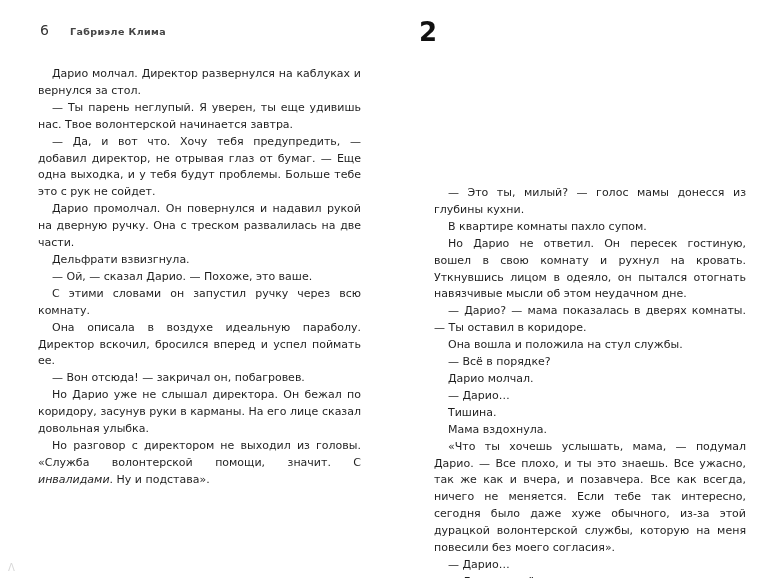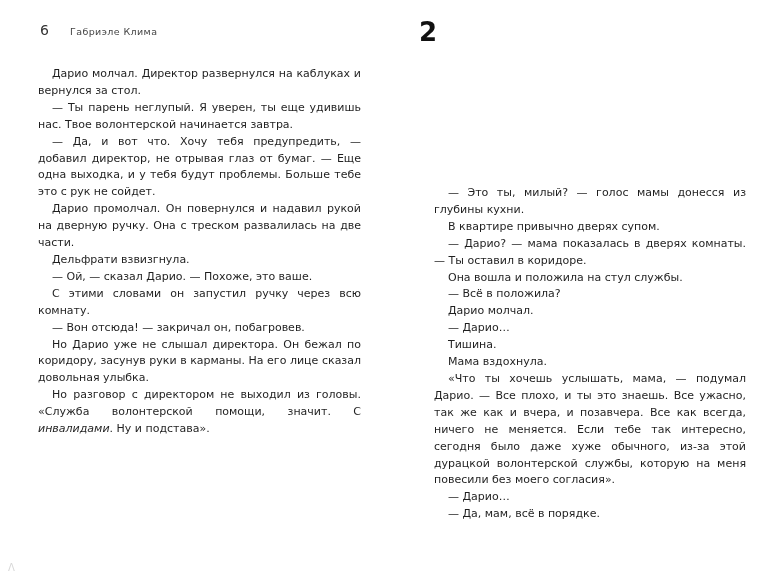--- a/index.html
+++ b/index.html
@@ -11,21 +11,21 @@
   }
   .spread { position: absolute; inset: 0; }
   .page { position: absolute; top: 0; height: 578px; }
   .page-left { left: 0; width: 385px; }
   .page-right { left: 385px; width: 385px; }
   .running-head {
     position: absolute; top: 22px; left: 40px;
     display: flex; align-items: baseline;
   }
   .folio { font-size: 14px; color: #333; width: 30px; }
-  .author { font-size: 9.5px; color: #444; letter-spacing: 0.4px; }
+  .author { font-size: 9.5px; color: #444; letter-spacing: 0.4px; font-weight: bold; }
   .chapter-number {
     position: absolute; top: 17px; left: 34px;
     font-size: 26px; font-weight: bold; color: #111;
     font-family: "DejaVu Sans", sans-serif;
   }
   .text-block {
     position: absolute; width: 323px;
     font-size: 11px; line-height: 16.9px;
     text-align: justify;
   }
@@ -49,34 +49,36 @@
       <span class="author">Габриэле Клима</span>
     </div>
     <div class="text-block">
       <p>Дарио молчал. Директор развернулся на каблуках и вернулся за стол.</p>
       <p>— Ты парень неглупый. Я уверен, ты еще удивишь нас. Твое волонтерской начинается завтра.</p>
       <p>— Да, и вот что. Хочу тебя предупредить, — добавил директор, не отрывая глаз от бумаг. — Еще одна выходка, и у тебя будут проблемы. Больше тебе это с рук не сойдет.</p>
       <p>Дарио промолчал. Он повернулся и надавил рукой на дверную ручку. Она с треском развалилась на две части.</p>
       <p>Дельфрати взвизгнула.</p>
       <p>— Ой, — сказал Дарио. — Похоже, это ваше.</p>
       <p>С этими словами он запустил ручку через всю комнату.</p>
+      <p>Она описала в воздухе идеальную параболу. Директор вскочил, бросился вперед и успел поймать ее.</p>
       <p>— Вон отсюда! — закричал он, побагровев.</p>
       <p>Но Дарио уже не слышал директора. Он бежал по коридору, засунув руки в карманы. На его лице сказал довольная улыбка.</p>
       <p><span>Но разговор с директором не выходил из головы. «Служба волонтерской помощи, значит. С </span><em>инвалидами</em><span>. Ну и подстава».</span></p>
     </div>
   </div>
 
   <div class="page page-right">
     <div class="chapter-number">2</div>
     <div class="text-block">
       <p>— Это ты, милый? — голос мамы донесся из глубины кухни.</p>
-      <p>В квартире привычно дверях супом.</p>
+      <p>В квартире комнаты пахло супом.</p>
+      <p>Но Дарио не ответил. Он пересек гостиную, вошел в свою комнату и рухнул на кровать. Уткнувшись лицом в одеяло, он пытался отогнать навязчивые мысли об этом неудачном дне.</p>
       <p>— Дарио? — мама показалась в дверях комнаты. — Ты оставил в коридоре.</p>
       <p>Она вошла и положила на стул службы.</p>
-      <p>— Всё в положила?</p>
+      <p>— Всё в порядке?</p>
       <p>Дарио молчал.</p>
       <p>— Дарио…</p>
       <p>Тишина.</p>
       <p>Мама вздохнула.</p>
       <p>«Что ты хочешь услышать, мама, — подумал Дарио. — Все плохо, и ты это знаешь. Все ужасно, так же как и вчера, и позавчера. Все как всегда, ничего не меняется. Если тебе так интересно, сегодня было даже хуже обычного, из-за этой дурацкой волонтерской службы, которую на меня повесили без моего согласия».</p>
       <p>— Дарио…</p>
       <p>— Да, мам, всё в порядке.</p>
 
     </div>
   </div>

